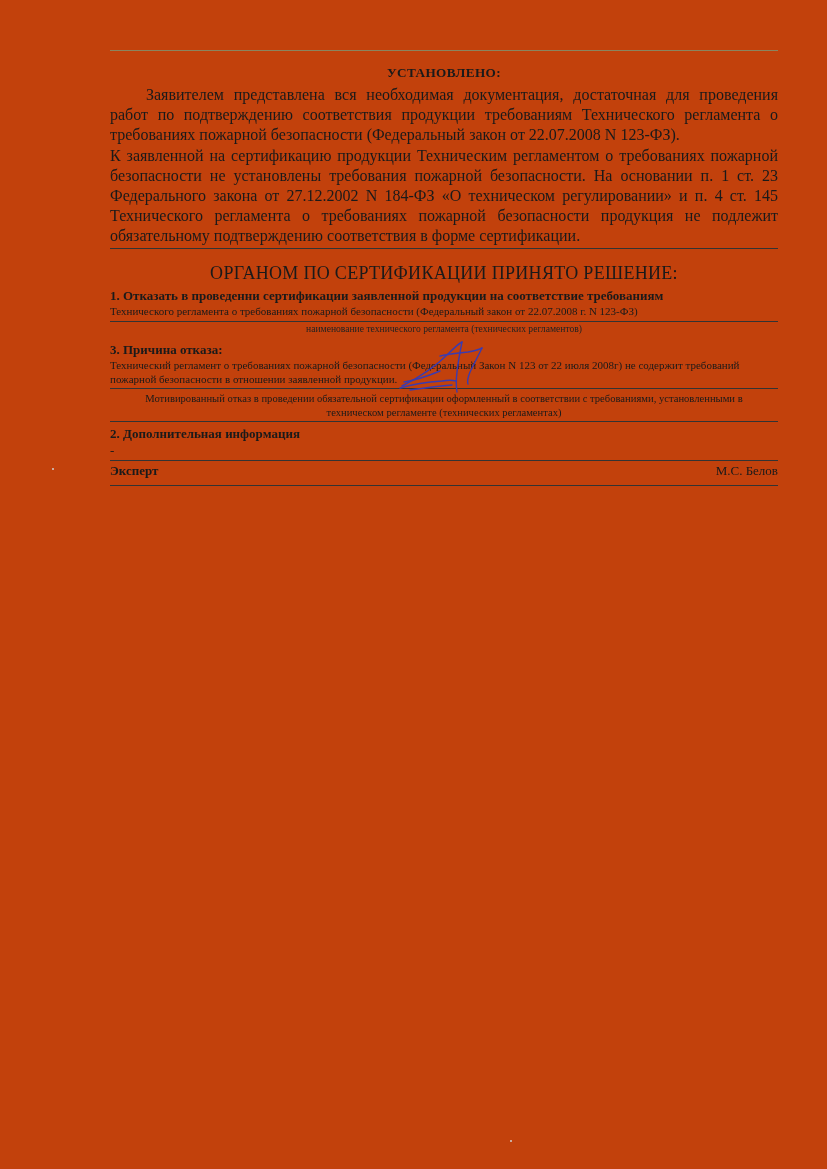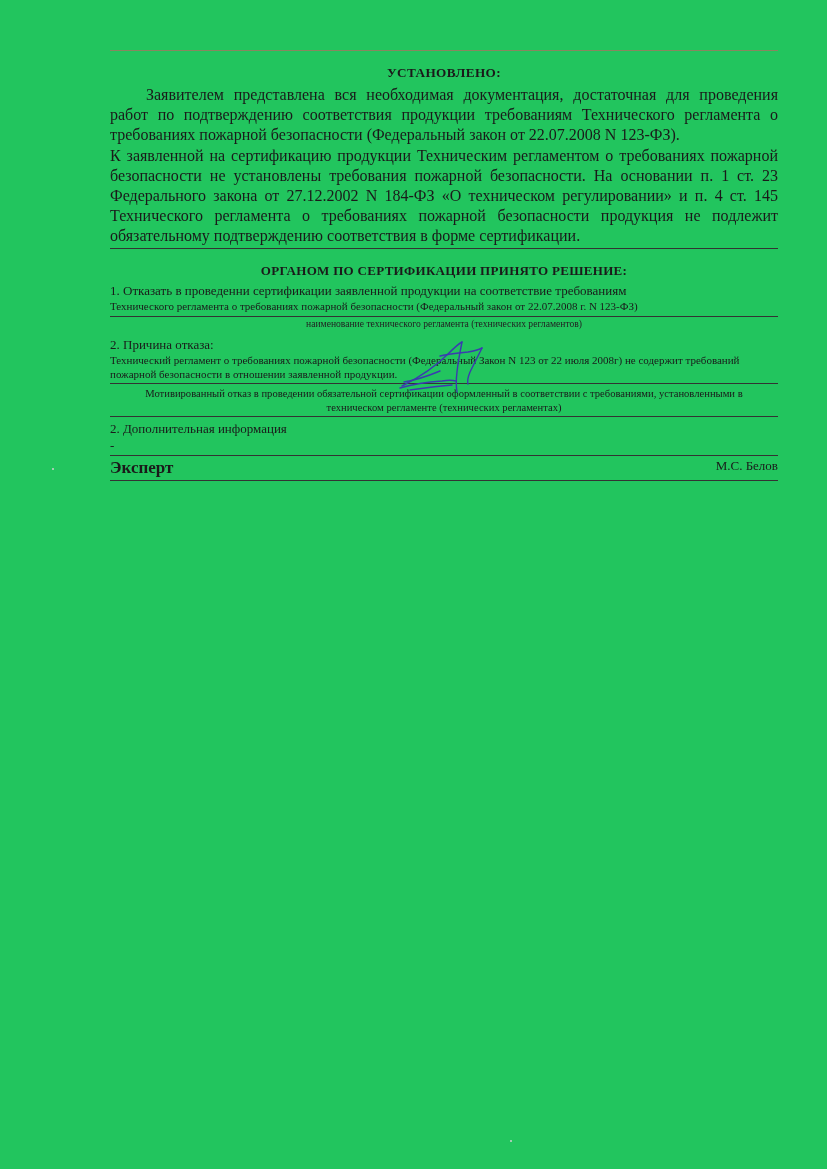--- a/index.html
+++ b/index.html
@@ -13,21 +13,21 @@
     position: relative;
     font-family: "Liberation Serif", serif;
     color: #1a1a1a;
     overflow: hidden;
   }
   .page {
     position: absolute;
     left: 0; top: 0;
     width: 827px;
     height: 1169px;
-    background: #22c55e;
+    background: #c2410c;
   }
   .doc {
     position: absolute;
     left: 110px;
     top: 50px;
     width: 668px;
   }
   .top-rule {
     border-top: 1px solid #8a8560;
     height: 0;
@@ -46,29 +46,29 @@
     font-size: 16px;
     line-height: 1.24;
     text-align: justify;
     text-justify: inter-word;
     margin: 0 0 2px 0;
   }
   .para.indent {
     text-indent: 36px;
   }
   .section-head {
-    font-size: 13px;
-    font-weight: bold;
+    font-size: 18px;
+    font-weight: normal;
     letter-spacing: 0.3px;
     margin-top: 14px;
     margin-bottom: 1px;
   }
   .item-bold {
     font-size: 13.0px;
-    font-weight: normal;
+    font-weight: bold;
     margin: 4px 0 1px 0;
     line-height: 1.25;
   }
   .line-text {
     font-size: 11px;
     line-height: 1.25;
     margin: 0;
   }
   .rule {
     border-bottom: 1px solid #333;
@@ -94,21 +94,21 @@
   }
   .sign-row {
     position: relative;
     height: 20px;
     margin-top: 2px;
   }
   .sign-left {
     position: absolute;
     left: 0;
     top: 0;
-    font-size: 17px;
+    font-size: 13.0px;
     font-weight: bold;
   }
   .sign-right {
     position: absolute;
     right: 0;
     top: 0;
     font-size: 13.0px;
     margin-left: 16px;
   }
   .signature {
@@ -148,21 +148,21 @@
 
     <div class="rule"></div>
 
     <div class="section-head center">ОРГАНОМ ПО СЕРТИФИКАЦИИ ПРИНЯТО РЕШЕНИЕ:</div>
 
     <div class="item-bold">1. Отказать в проведенни сертификации заявленной продукции на соответствие требованиям</div>
     <div class="line-text">Технического регламента о требованиях пожарной безопасности (Федеральный закон от 22.07.2008 г. N 123-ФЗ)</div>
     <div class="rule"></div>
     <div class="caption">наименование технического регламента (технических регламентов)</div>
 
-    <div class="item-bold">2. Причина отказа:</div>
+    <div class="item-bold">3. Причина отказа:</div>
     <div class="line-text">Технический регламент о требованиях пожарной безопасности (Федеральный Закон N 123 от 22 июля 2008г) не содержит требований пожарной безопасности в отношении заявленной продукции.</div>
     <div class="rule"></div>
     <div class="smallnote">Мотивированный отказ в проведении обязательной сертификации оформленный в соответствии с требованиями, установленными в техническом регламенте (технических регламентах)</div>
     <div class="rule"></div>
 
     <div class="item-bold">2. Дополнительная информация</div>
     <div class="dash">-</div>
     <div class="rule"></div>
 
     <div class="sign-row">

